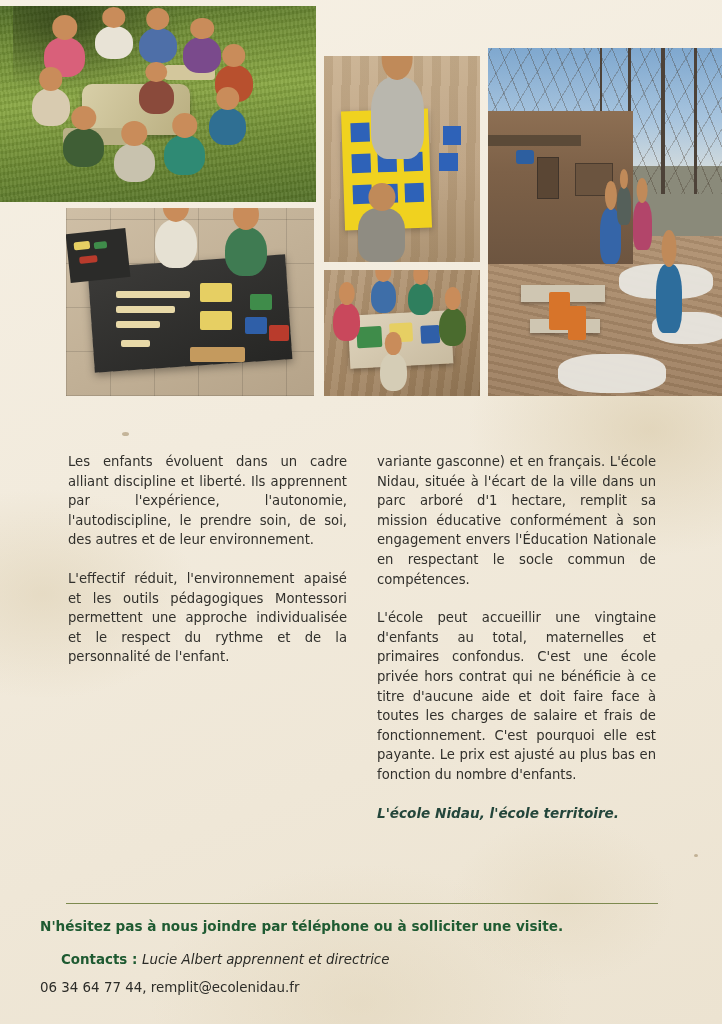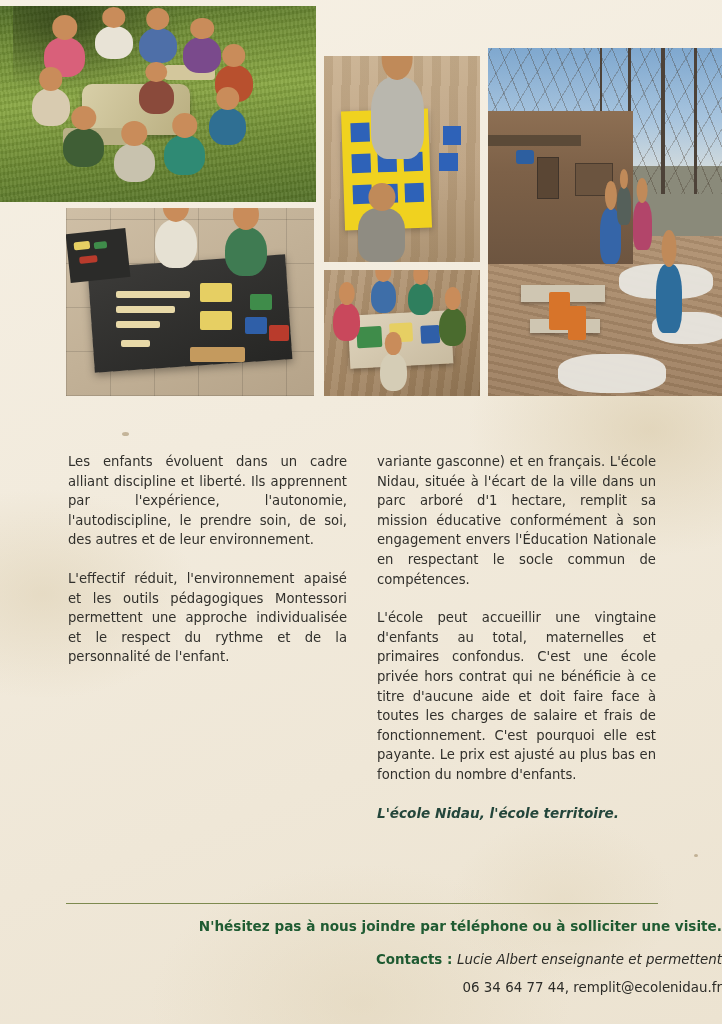--- a/index.html
+++ b/index.html
@@ -205,30 +205,30 @@
     font-style: italic;
     color: #24463b;
   }
 
   .divider {
     position: absolute; left: 66px; top: 493px; width: 592px;
     height: 1px; background: #7d8a4f;
   }
 
   .footer {
-    position: absolute; left: 0; top: 508px; width: 722px; text-align: right; padding-left: 40px;
+    position: absolute; left: 0; top: 508px; width: 722px; text-align: left; padding-left: 40px;
   }
   .footer-headline {
     font-size: 13.6px; font-weight: bold; color: #1f5b32;
     margin: 0 0 18px 0;
   }
   .footer-contacts {
     font-size: 13.4px; color: #2c2c28; margin: 0 0 4px 0;
   }
-  .footer-contacts .lbl { font-weight: bold; color: #1e5a31; }
+  .footer-contacts .lbl { font-weight: bold; color: #1e5a31; margin-left: 21px; }
   .footer-contacts .name { color: #2b2b27; font-style: italic; }
   .footer-contacts .role { font-style: italic; color: #2b2b27; }
   .footer-line2 { font-size: 13.4px; color: #2c2c28; }
 
   .speck { position: absolute; border-radius: 50%; background: rgba(150,125,85,0.5); }
 </style>
 </head>
 <body>
 
 <div class="paper-bg"></div>
@@ -374,20 +374,20 @@
       </div>
     </div>
 
     <div class="divider"></div>
 
     <div class="footer">
       <p class="footer-headline">N'hésitez pas à nous joindre par téléphone ou à solliciter une visite.</p>
       <p class="footer-contacts">
         <span class="lbl">Contacts : </span>
         <span class="name">Lucie Albert </span>
-        <span class="role">enseignante et permettent</span>
+        <span class="role">apprennent et directrice</span>
       </p>
       <p class="footer-line2">
         <span>06 34 64 77 44</span><span>, </span><a href="#" style="color:#2c2c28;text-decoration:none;">remplit@ecolenidau.fr</a>
       </p>
     </div>
   </div>
 </div>
 
 </body></html>

